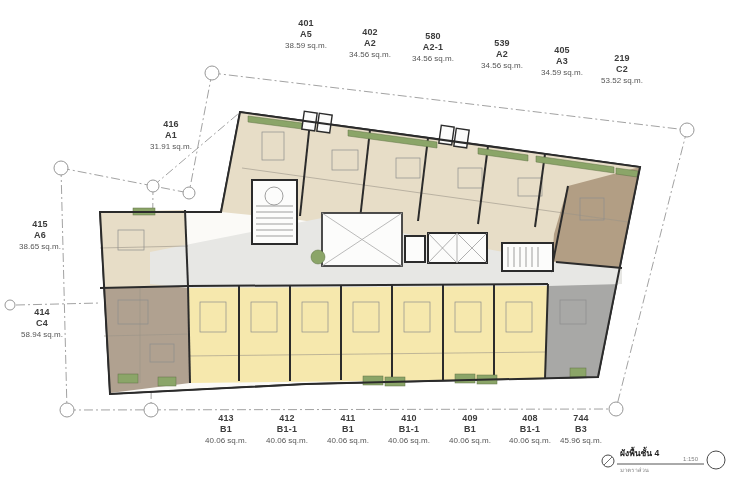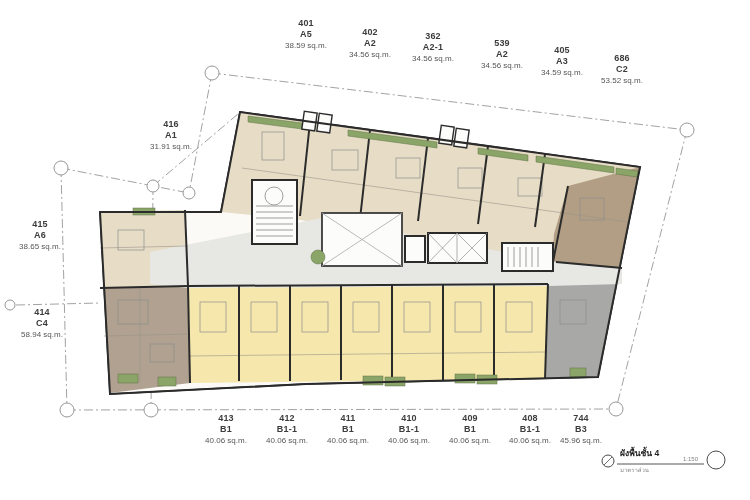--- a/index.html
+++ b/index.html
@@ -194,36 +194,36 @@
     <div class="u-no">401</div>
     <div class="u-type">A5</div>
     <div class="u-area">38.59 sq.m.</div>
   </div>
   <div class="ulabel" style="left:370px;top:27px">
     <div class="u-no">402</div>
     <div class="u-type">A2</div>
     <div class="u-area">34.56 sq.m.</div>
   </div>
   <div class="ulabel" style="left:433px;top:31px">
-    <div class="u-no">362</div>
+    <div class="u-no">580</div>
     <div class="u-type">A2-1</div>
     <div class="u-area">34.56 sq.m.</div>
   </div>
   <div class="ulabel" style="left:502px;top:38px">
     <div class="u-no">539</div>
     <div class="u-type">A2</div>
     <div class="u-area">34.56 sq.m.</div>
   </div>
   <div class="ulabel" style="left:562px;top:45px">
     <div class="u-no">405</div>
     <div class="u-type">A3</div>
     <div class="u-area">34.59 sq.m.</div>
   </div>
   <div class="ulabel" style="left:622px;top:53px">
-    <div class="u-no">686</div>
+    <div class="u-no">219</div>
     <div class="u-type">C2</div>
     <div class="u-area">53.52 sq.m.</div>
   </div>
 
   <div class="ulabel" style="left:171px;top:119px">
     <div class="u-no">416</div>
     <div class="u-type">A1</div>
     <div class="u-area">31.91 sq.m.</div>
   </div>
   <div class="ulabel" style="left:40px;top:219px">

